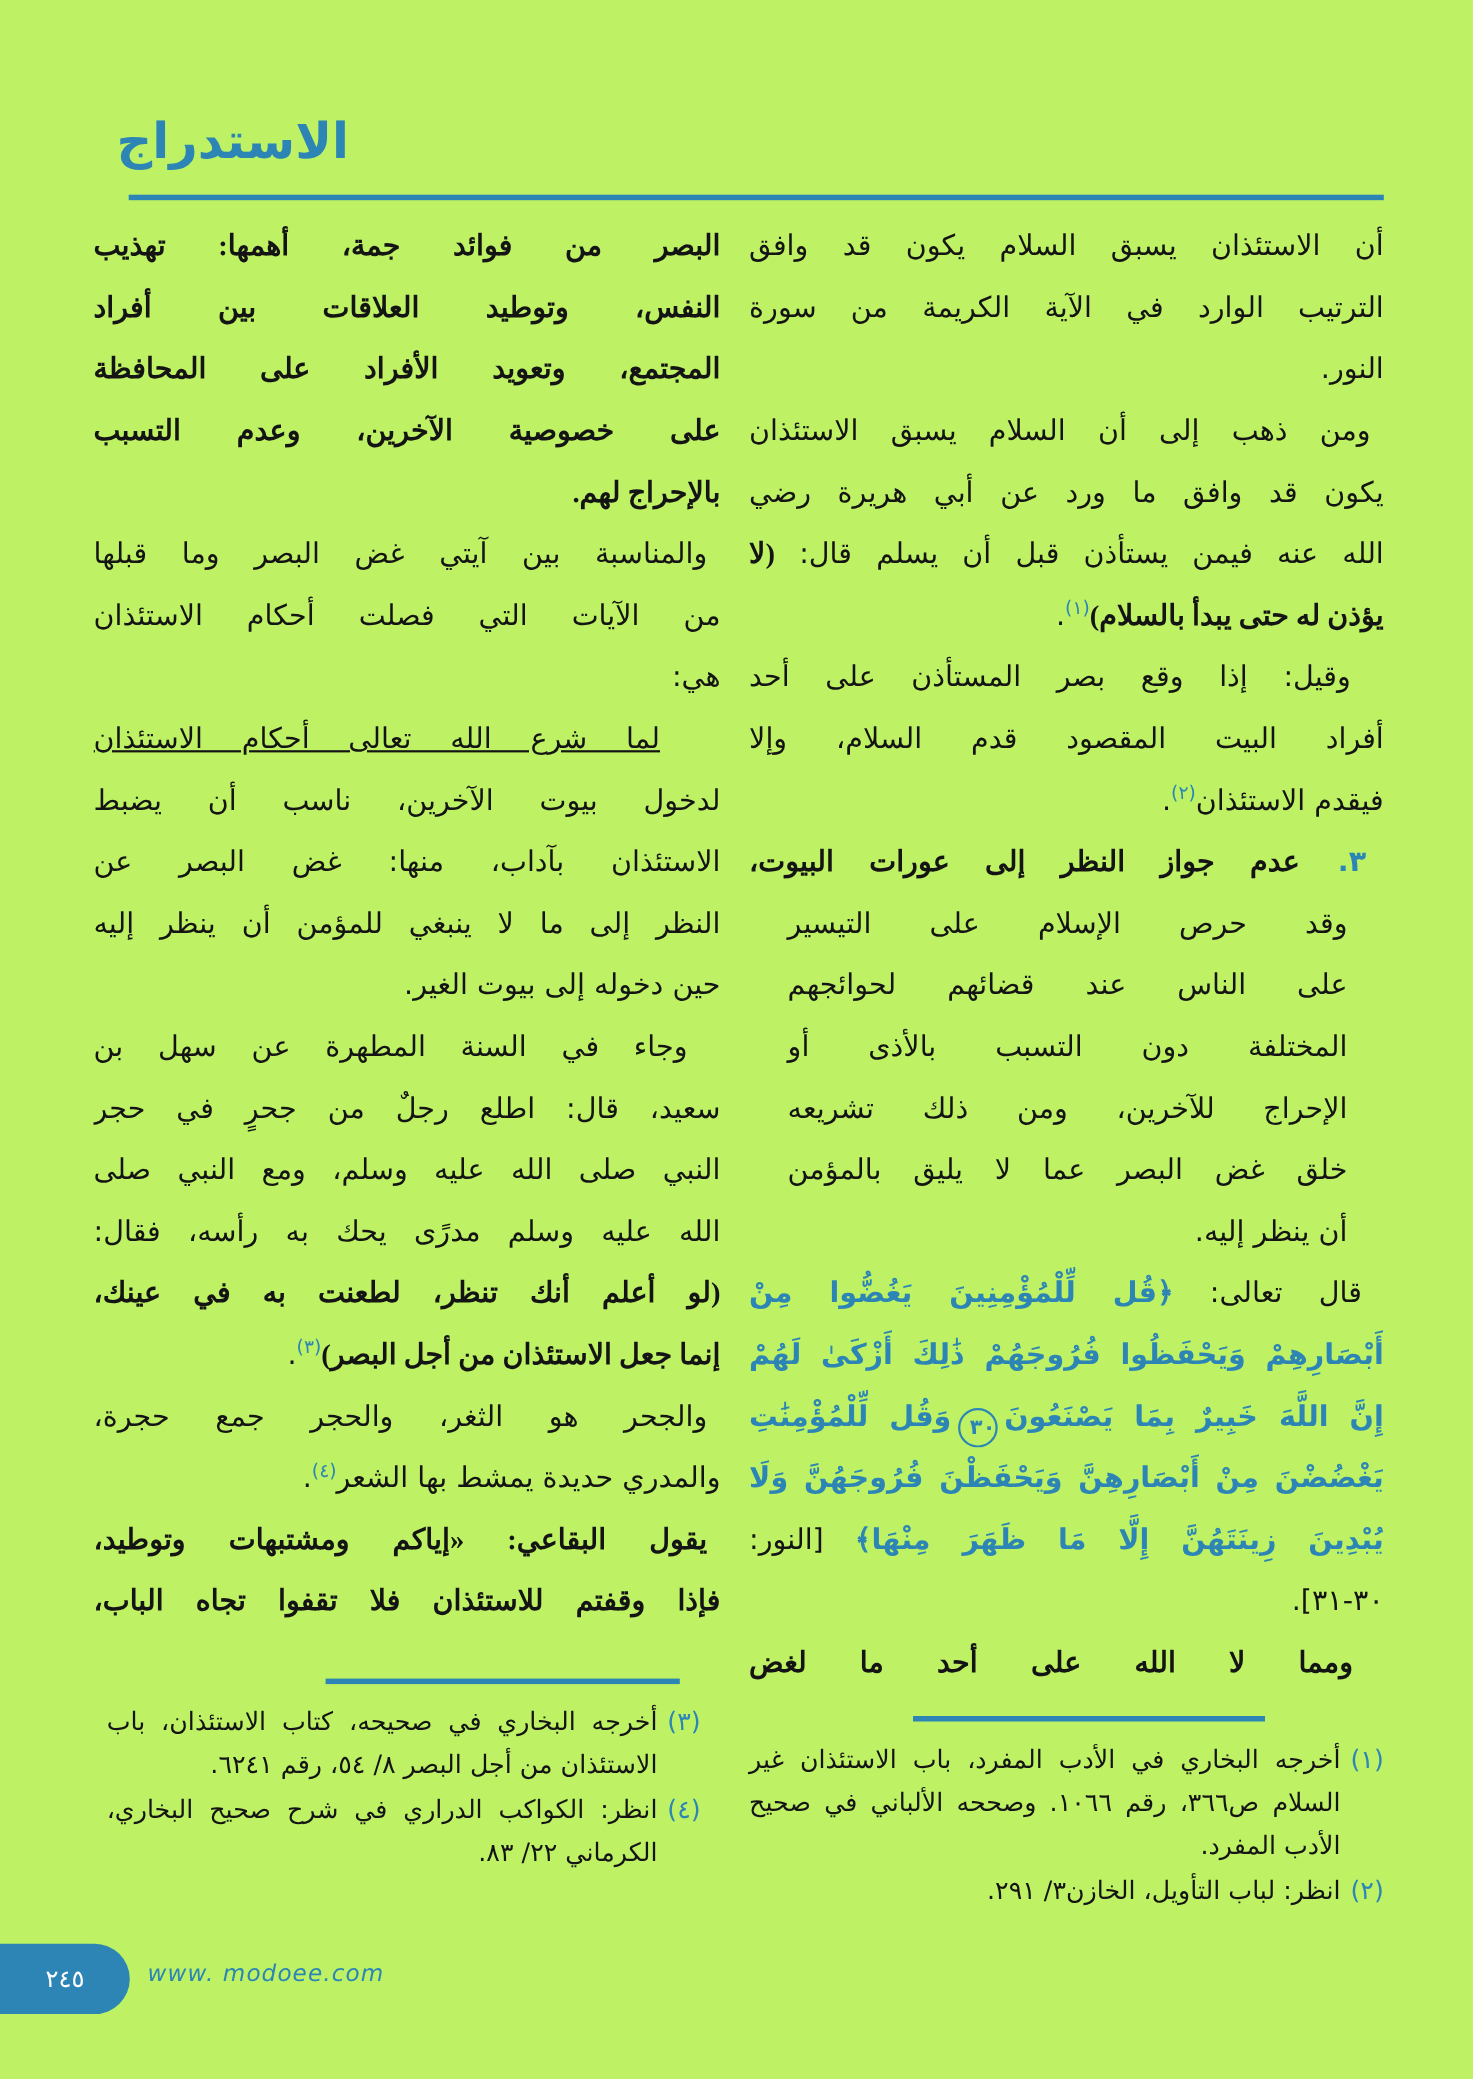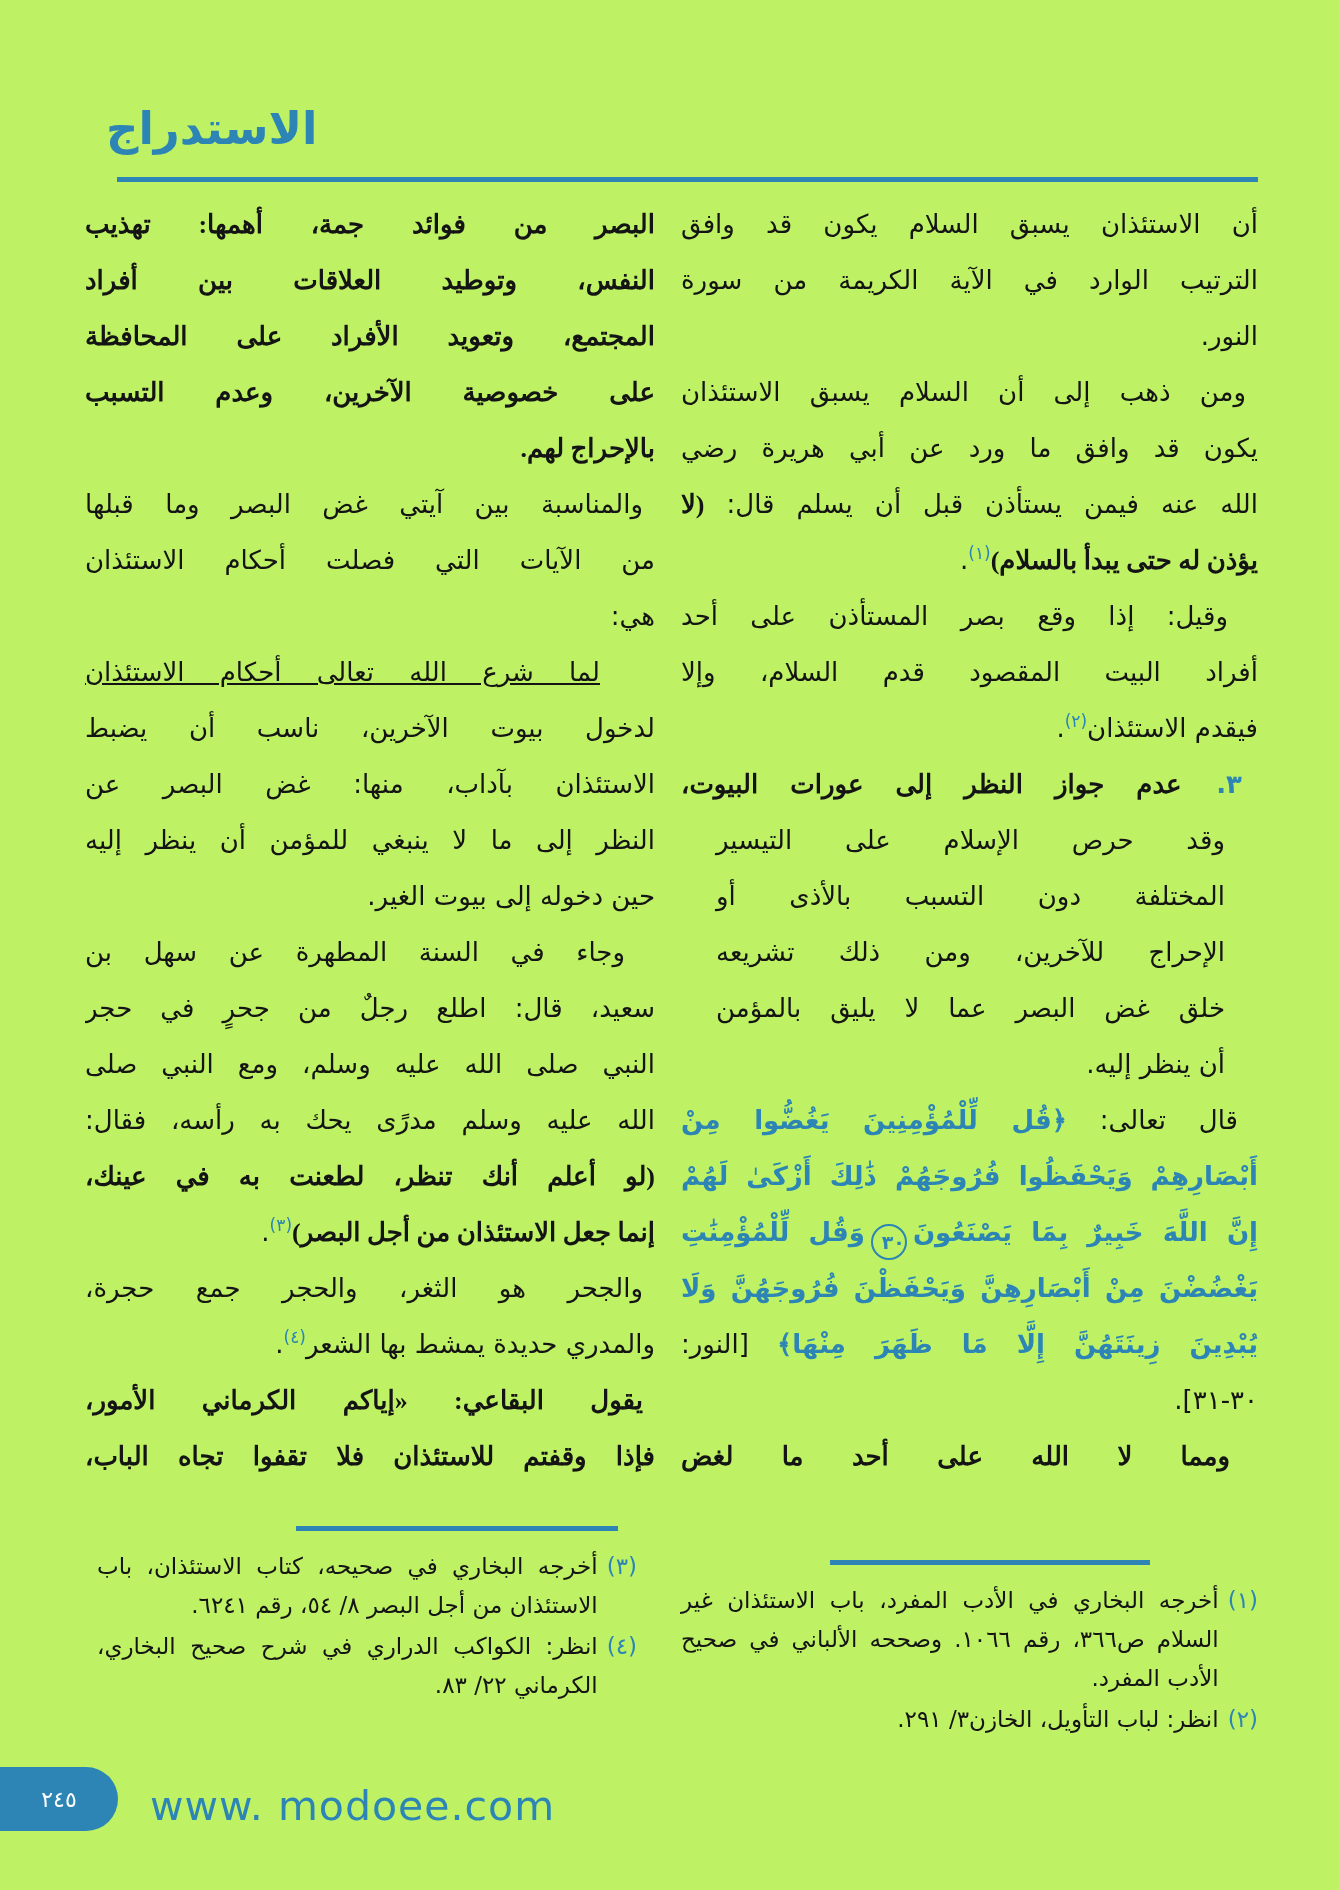--- a/index.html
+++ b/index.html
@@ -56,22 +56,22 @@
   .fn { display:flex; gap:9px; align-items:flex-start; margin-bottom:2px; }
   .fn-marker { color:var(--accent); flex:0 0 auto; }
   .fn-text { text-align:justify; }
   
   .page-tab {
     position:absolute; top:1767px; left:0; width:118px; height:64px;
     background:var(--accent); border-radius:0 36px 36px 0; color:#ffffff;
     display:flex; align-items:center; justify-content:center; font-size:22px;
   }
   .site-url {
-    position:absolute; top:1782px; left:150px; direction:ltr;
-    color:var(--accent); font-size:41px; letter-spacing:1px;
+    position:absolute; top:1782px; left:134px; direction:ltr;
+    color:var(--accent); font-size:21px; letter-spacing:1px;font-style:italic;
   }
 </style>
 </head>
 <body>
 
 <div class="page">
 
   <div class="header-title">الاستدراج</div>
   <div class="header-rule"></div>
 
@@ -81,20 +81,21 @@
       <div class="line end"><span class="seg-n">النور.</span></div>
       <div class="line ind12"><span class="seg-n">ومن ذهب إلى أن السلام يسبق الاستئذان</span></div>
       <div class="line"><span class="seg-n">يكون قد وافق ما ورد عن أبي هريرة رضي</span></div>
       <div class="line"><span class="seg-n">الله عنه فيمن يستأذن قبل أن يسلم قال: </span><span class="seg-b">(لا</span></div>
       <div class="line end"><span class="seg-b">يؤذن له حتى يبدأ بالسلام)</span><span class="seg-sup">(١)</span><span class="seg-n">.</span></div>
       <div class="line ind30"><span class="seg-n">وقيل: إذا وقع بصر المستأذن على أحد</span></div>
       <div class="line"><span class="seg-n">أفراد البيت المقصود قدم السلام، وإلا</span></div>
       <div class="line end"><span class="seg-n">فيقدم الاستئذان</span><span class="seg-sup">(٢)</span><span class="seg-n">.</span></div>
       <div class="line ind16"><span class="seg-num">٣. </span><span class="seg-b">عدم جواز النظر إلى عورات البيوت،</span></div>
       <div class="line nested"><span class="seg-n">وقد حرص الإسلام على التيسير</span></div>
+      <div class="line nested"><span class="seg-n">على الناس عند قضائهم لحوائجهم</span></div>
       <div class="line nested"><span class="seg-n">المختلفة دون التسبب بالأذى أو</span></div>
       <div class="line nested"><span class="seg-n">الإحراج للآخرين، ومن ذلك تشريعه</span></div>
       <div class="line nested"><span class="seg-n">خلق غض البصر عما لا يليق بالمؤمن</span></div>
       <div class="line nested end"><span class="seg-n">أن ينظر إليه.</span></div>
       <div class="line ind20"><span class="seg-n">قال تعالى: </span><span class="seg-q">﴿قُل لِّلْمُؤْمِنِينَ يَغُضُّوا مِنْ</span></div>
       <div class="line"><span class="seg-q">أَبْصَارِهِمْ وَيَحْفَظُوا فُرُوجَهُمْ ذَٰلِكَ أَزْكَىٰ لَهُمْ</span></div>
       <div class="line"><span class="seg-q">إِنَّ اللَّهَ خَبِيرٌ بِمَا يَصْنَعُونَ</span><span class="seg-ayah">٣٠</span><span class="seg-q">وَقُل لِّلْمُؤْمِنَٰتِ</span></div>
       <div class="line"><span class="seg-q">يَغْضُضْنَ مِنْ أَبْصَارِهِنَّ وَيَحْفَظْنَ فُرُوجَهُنَّ وَلَا</span></div>
       <div class="line"><span class="seg-q">يُبْدِينَ زِينَتَهُنَّ إِلَّا مَا ظَهَرَ مِنْهَا﴾</span><span class="seg-n"> [النور:</span></div>
       <div class="line end"><span class="seg-n">٣٠-٣١].</span></div>
@@ -115,21 +116,21 @@
       <div class="line"><span class="seg-n">النظر إلى ما لا ينبغي للمؤمن أن ينظر إليه</span></div>
       <div class="line end"><span class="seg-n">حين دخوله إلى بيوت الغير.</span></div>
       <div class="line ind30"><span class="seg-n">وجاء في السنة المطهرة عن سهل بن</span></div>
       <div class="line"><span class="seg-n">سعيد، قال: اطلع رجلٌ من جحرٍ في حجر</span></div>
       <div class="line"><span class="seg-n">النبي صلى الله عليه وسلم، ومع النبي صلى</span></div>
       <div class="line"><span class="seg-n">الله عليه وسلم مدرًى يحك به رأسه، فقال:</span></div>
       <div class="line"><span class="seg-b">(لو أعلم أنك تنظر، لطعنت به في عينك،</span></div>
       <div class="line end"><span class="seg-b">إنما جعل الاستئذان من أجل البصر)</span><span class="seg-sup">(٣)</span><span class="seg-n">.</span></div>
       <div class="line ind12"><span class="seg-n">والجحر هو الثغر، والحجر جمع حجرة،</span></div>
       <div class="line end"><span class="seg-n">والمدري حديدة يمشط بها الشعر</span><span class="seg-sup">(٤)</span><span class="seg-n">.</span></div>
-      <div class="line ind12"><span class="seg-b">يقول البقاعي: «إياكم الكرماني الأمور،</span></div>
+      <div class="line ind12"><span class="seg-b">يقول البقاعي: «إياكم ومشتبهات وتوطيد،</span></div>
       <div class="line"><span class="seg-b">فإذا وقفتم للاستئذان فلا تقفوا تجاه الباب،</span></div>
     </section>
 
   <div class="footnotes footnotes-right">
     <div class="fn-sep"></div>
     <div class="fn">
       <span class="fn-marker">(١)</span>
       <span class="fn-text">أخرجه البخاري في الأدب المفرد، باب الاستئذان غير السلام ص٣٦٦، رقم ١٠٦٦. وصححه الألباني في صحيح الأدب المفرد.</span>
     </div>
     <div class="fn">

